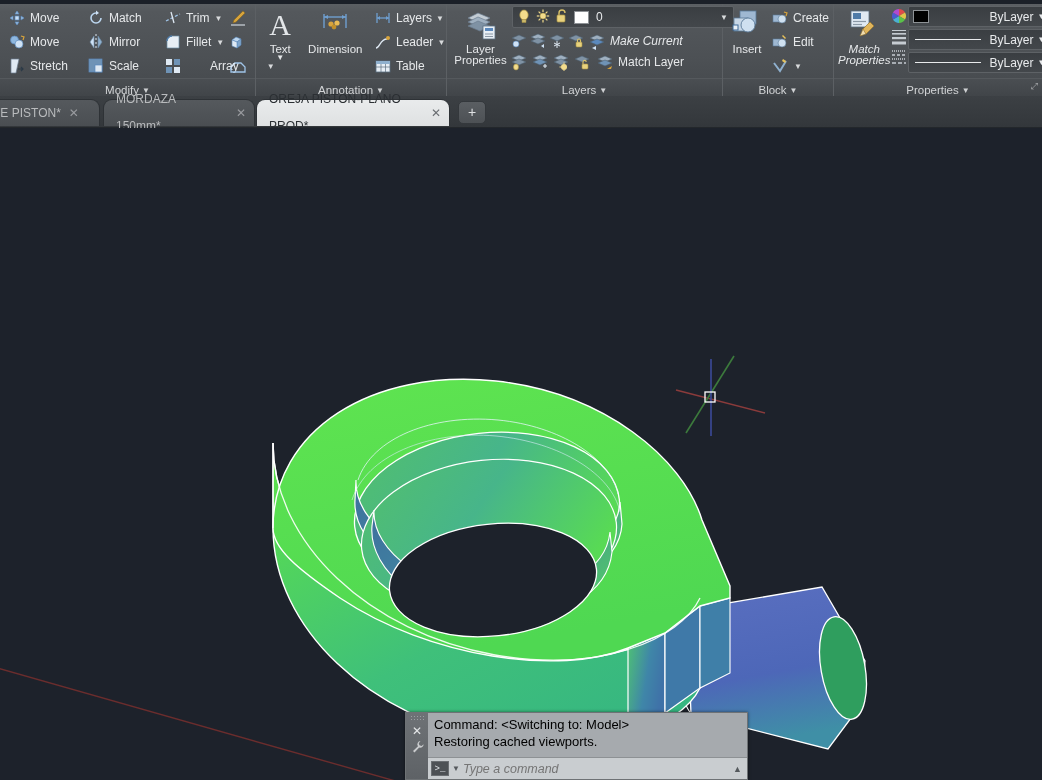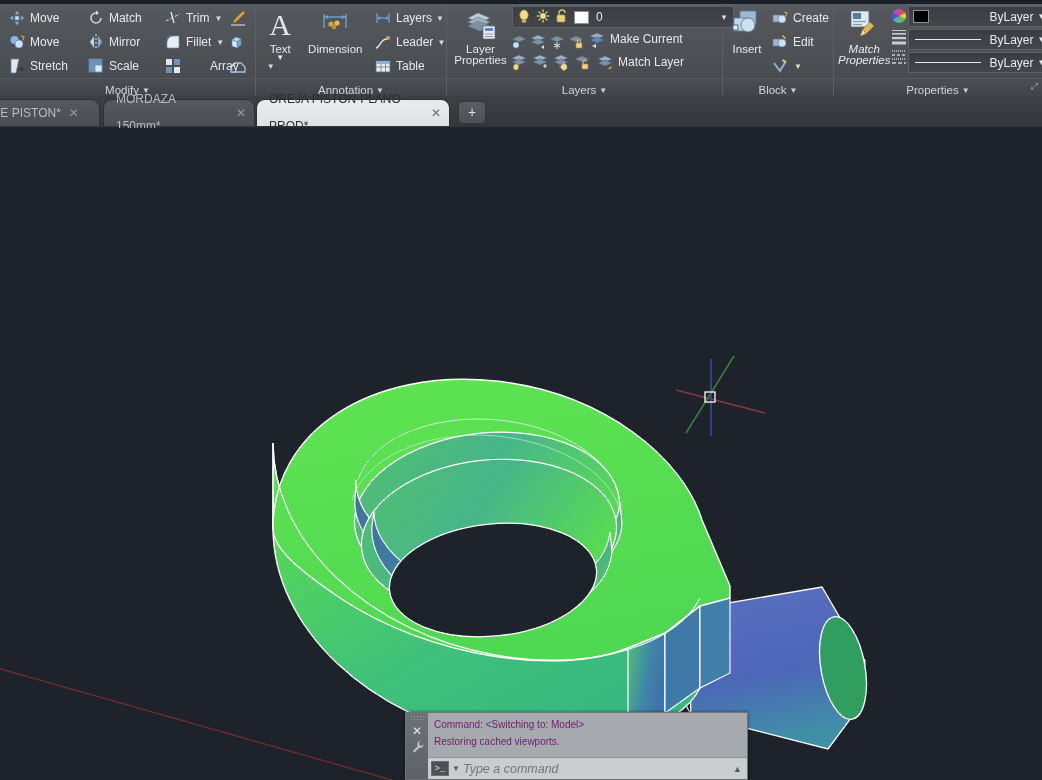--- a/index.html
+++ b/index.html
@@ -124,22 +124,22 @@
   }
   .grip-dots {
     width: 14px; height: 7px;
     background-image: radial-gradient(#9a9ea2 0.8px, transparent 0.9px);
     background-size: 3px 3px;
   }
   .cmd-x { color: #e4e6e8; font-size: 12px; line-height: 12px; cursor: default;}
   .cmd-wrench { color: #c9cbcd; font-size: 12px; line-height: 12px; cursor: default;}
   .cmd-right { flex: 1; display: flex; flex-direction: column; }
   .cmd-hist {
-    flex: 1; background: #a6aaae; color: #701a75;
-    font-size: 10px; line-height: 17px; padding: 3px 12px 0 6px;
+    flex: 1; background: #a6aaae; color: #000000;
+    font-size: 13px; line-height: 17px; padding: 3px 12px 0 6px;
     font-family: "Liberation Sans", sans-serif;
   }
   .cmd-input-row {
     height: 22px; display: flex; align-items: center; gap: 3px;
     background: #c9cdd0; border-top: 1px solid #8d9194; padding: 0 3px;
   }
   .cmd-prompt {
     width: 18px; height: 15px; background: #4d5155; color: #dfe3e6;
     font-size: 9px; line-height: 15px; text-align: center;
     border: 1px solid #6a6e72; font-family: "Liberation Mono", monospace;
@@ -411,21 +411,21 @@
               <svg width="14" height="16" viewBox="0 0 14 16">
                   <path d="M4 7 V5 A3 3 0 0 1 10 5" fill="none" stroke="#d8c069" stroke-width="1.4"></path>
                   <rect x="2" y="7" width="8" height="7" rx="1" fill="#e8d27e" stroke="#a99342" stroke-width=".7"></rect>
                 </svg>
             </span>
             <span style="width:15px;height:13px;background:#ffffff;border:1px solid #8e9296;display:inline-block;"></span>
             <span class="val">0</span>
             <span class="dd-caret">▼</span>
           </div>
 
-          <div style="display:flex;align-items:flex-end;gap:1px;height:21px;">
+          <div style="display:flex;align-items:center;gap:1px;height:21px;font-style:italic;">
             <span class="ico"><svg width="18" height="18" viewBox="0 0 18 18">
                   <path d="M2 6 L9 3 L16 6 L9 9 Z" fill="#7f92a4" stroke="#4e5f70" stroke-width=".6"></path>
                   <circle cx="6" cy="12" r="3" fill="#cfe2f5" stroke="#5b89bd" stroke-width=".6"></circle>
                 </svg></span>
             <span class="ico"><svg width="18" height="18" viewBox="0 0 18 18">
                   <path d="M2 5 L9 2 L16 5 L9 8 Z" fill="#9fb0c0" stroke="#4e5f70" stroke-width=".6"></path>
                   <path d="M2 9 L9 6 L16 9 L9 12 Z" fill="#7f92a4" stroke="#4e5f70" stroke-width=".6"></path>
                   <path d="M12 14 l3 -2 v4 Z" fill="#cfe2f5"></path>
                 </svg></span>
             <span class="ico"><svg width="18" height="18" viewBox="0 0 18 18">

